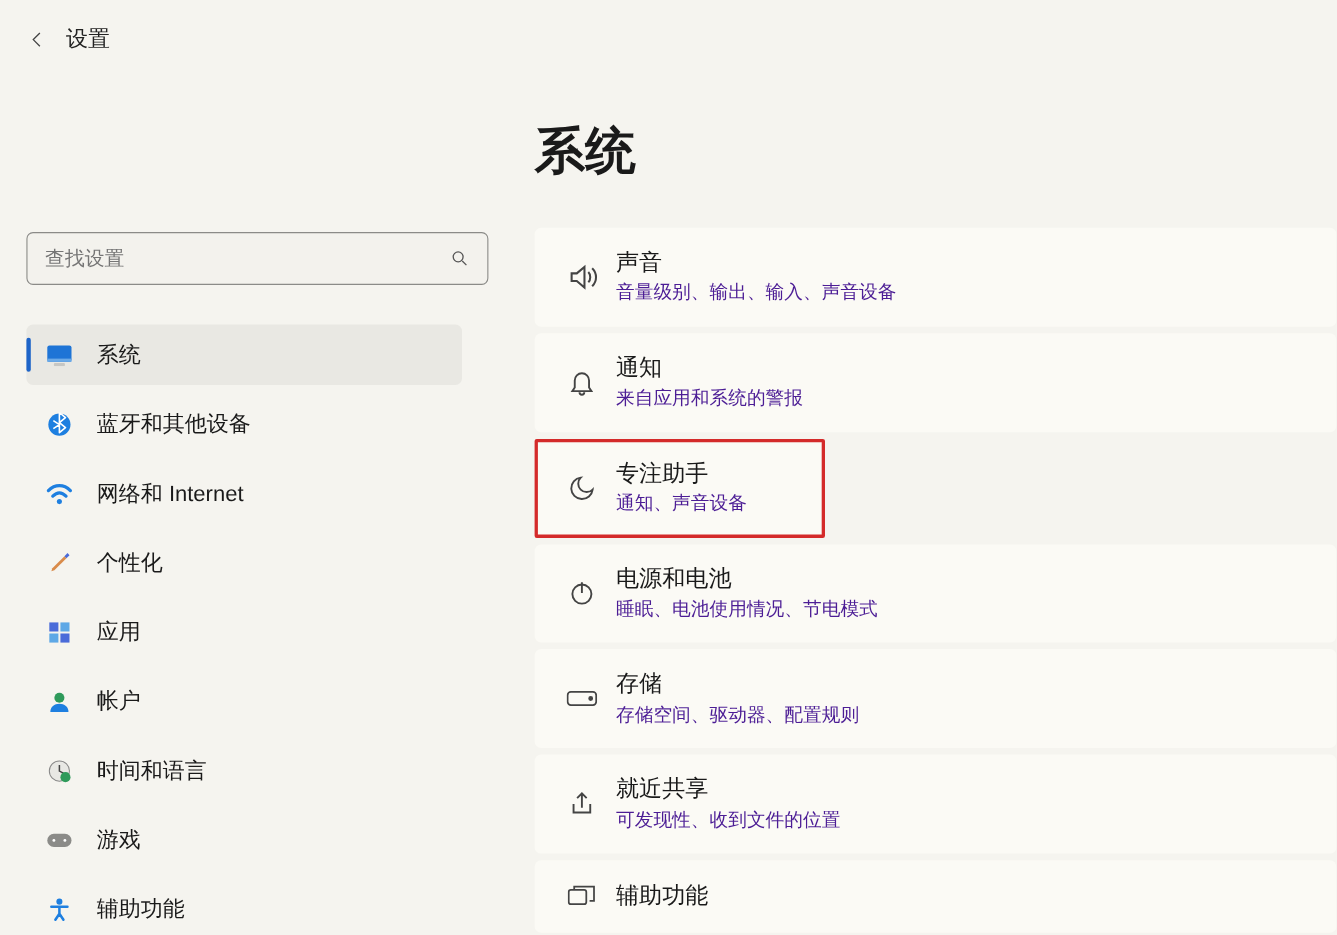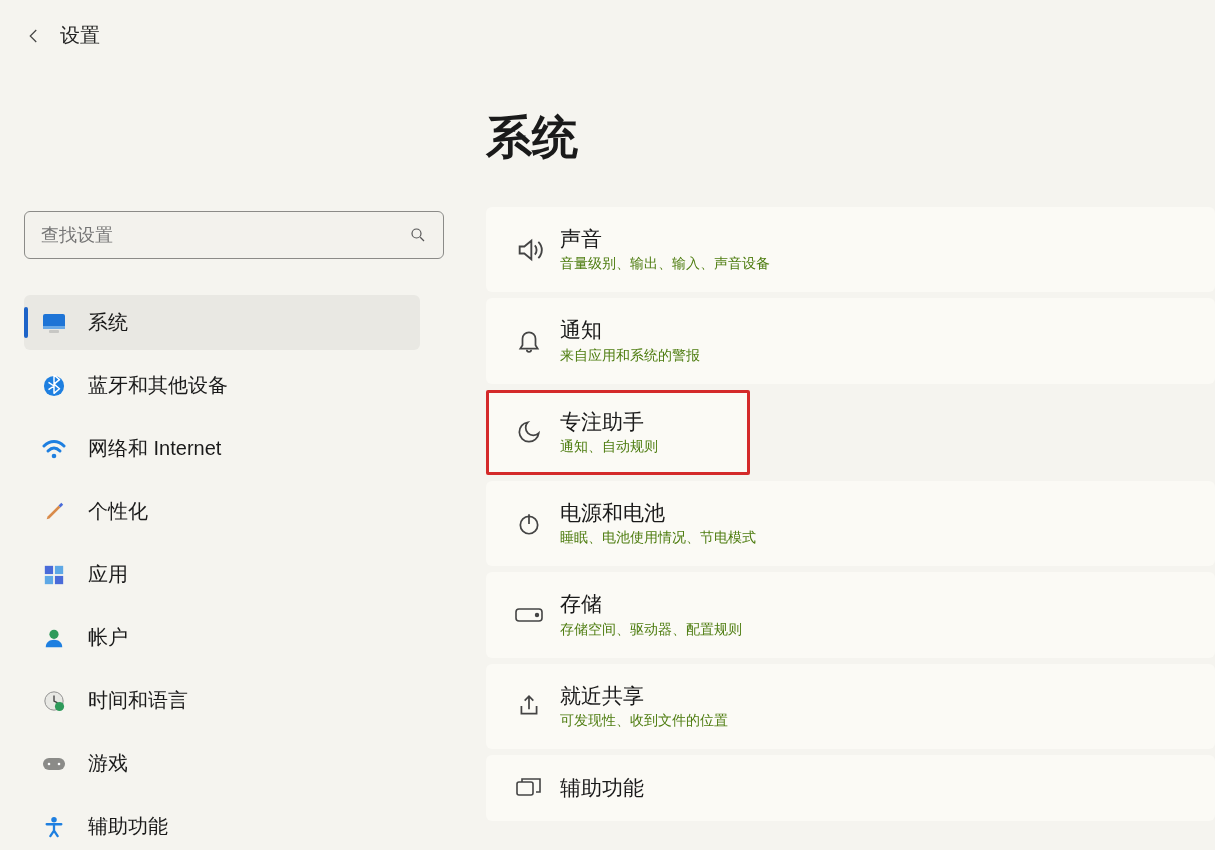--- a/index.html
+++ b/index.html
@@ -109,21 +109,21 @@
     border-radius: 2px;
     width: 264px;
   }
   .panel-icon {
     width: 30px; height: 30px;
     display: flex; align-items: center; justify-content: center;
     color: #444;
   }
   .panel-text { display: flex; flex-direction: column; }
   .panel-title { font-size: 21px; color: #1a1a1a; line-height: 1.35; }
-  .panel-sub   { font-size: 14px; color: #4d7c0f; line-height: 1.5; }
+  .panel-sub   { font-size: 17px; color: #4c1d95; line-height: 1.5; }
   svg { display: block; }
 </style>
 </head>
 <body>
 
 <div class="header">
   <div class="back-btn">
     <svg width="18" height="18" viewBox="0 0 24 24" fill="none" stroke="currentColor" stroke-width="1.6">
         <path d="M15 4l-8 8 8 8"></path>
       </svg>
@@ -262,21 +262,21 @@
     </div>
 
     <div class="panel highlight">
       <span class="panel-icon">
         <svg width="26" height="26" viewBox="0 0 24 24" fill="none" stroke="#444" stroke-width="1.6">
             <path d="M21 13A9 9 0 1111 3a7 7 0 0010 10z"></path>
           </svg>
       </span>
       <div class="panel-text">
         <span class="panel-title">专注助手</span>
-        <span class="panel-sub">通知、自动规则</span>
+        <span class="panel-sub">通知、声音设备</span>
       </div>
     </div>
 
     <div class="panel">
       <span class="panel-icon">
         <svg width="26" height="26" viewBox="0 0 24 24" fill="none" stroke="#444" stroke-width="1.6">
             <circle cx="12" cy="13" r="8"></circle>
             <path d="M12 3v9"></path>
           </svg>
       </span>

